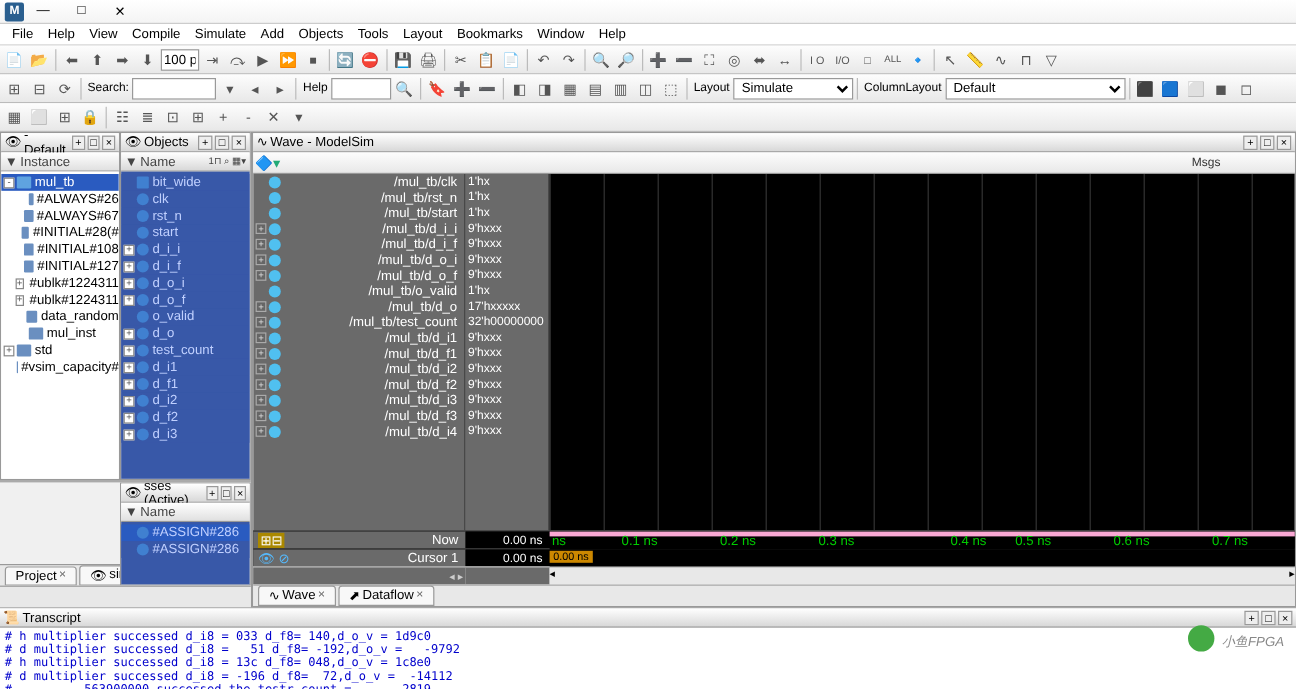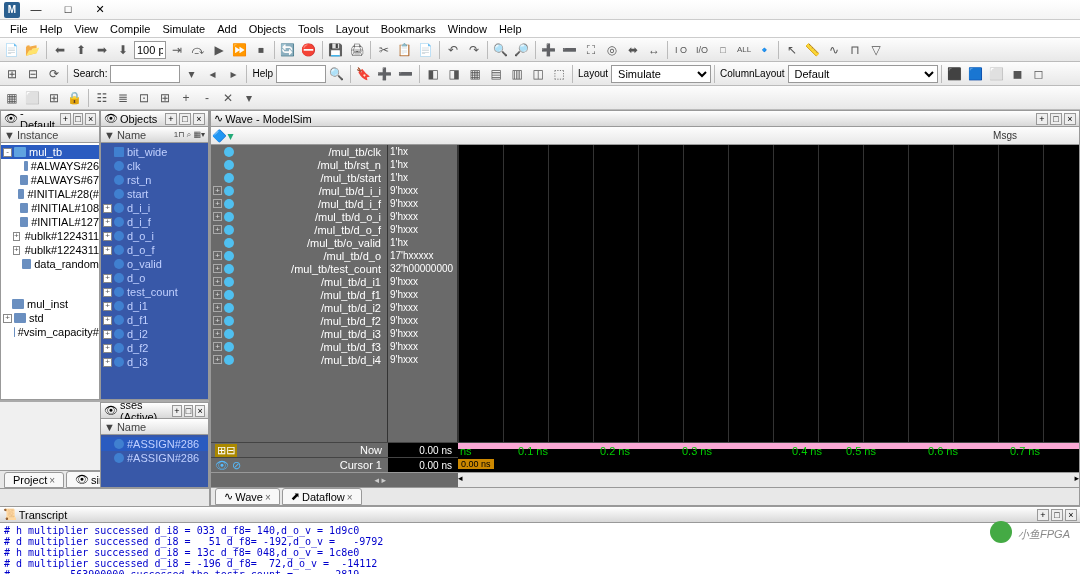--- a/index.html
+++ b/index.html
@@ -38,32 +38,32 @@
 .wave-tb { height:18px;background:linear-gradient(#fdfdfd,#e8e8e8);border-bottom:1px solid #999;display:flex;align-items:center;padding:0 2px; }
 .wave-body { flex:1;display:flex;overflow:hidden; }
 .wave-names { width:177px;background:#6a6a6a;display:flex;flex-direction:column;border-right:1px solid #333; }
 .wave-vals { width:70px;background:#6a6a6a;display:flex;flex-direction:column;border-right:1px solid #333; }
 .wave-row { height:13px;display:flex;align-items:center;color:#fff;font-size:10px;padding-left:2px;position:relative; }
 .wave-row.n { justify-content:flex-end;padding-right:6px; }
 .wave-row .obj-icn { background:#50c0f0; }
 .wave-row .pm { border-color:#aaa;background:#666;color:#ddd; }
 .wave-canvas { flex:1;background:#000;position:relative;overflow:hidden; }
 .grid-line { position:absolute;top:0;bottom:0;width:1px;background:#333; }
-.wave-ruler { height:15px;background:#000;position:relative;color:#0c0;font-size:9px;border-top:6px solid #f9a8d4; }
+.wave-ruler { height:15px;background:#000;position:relative;color:#0c0;font-size:9px;border-top:4px solid #f9a8d4; }
 .wave-ruler .tick { position:absolute;bottom:1px; }
 .wave-cursor-row { height:15px;display:flex;background:#000;border-top:1px solid #444; }
 .wave-cursor-row .lbl { width:177px;background:#6a6a6a;color:#fff;display:flex;align-items:center;justify-content:flex-end;padding-right:6px;font-size:10px; }
 .wave-cursor-row .val { width:70px;background:#000;color:#fff;display:flex;align-items:center;justify-content:flex-end;padding-right:6px;font-size:10px; }
 .wave-cursor-row .track { flex:1;background:#000;position:relative; }
 .cursor-box { position:absolute;left:0;top:1px;background:#cc8800;color:#000;font-size:9px;padding:0 3px; }
 .hscroll { height:15px;background:#ddd;border-top:1px solid #999;display:flex; }
 .hscroll .pad { background:#6a6a6a; }
 .hscroll .bar { flex:1;background:#e8e8e8;position:relative; }
 .tabbar { height:18px;background:#e8e8e8;border-top:1px solid #999;display:flex;align-items:flex-end;padding-left:4px; }
-.tab { padding:1px 8px;border:1px solid #999;background:#f8f8f8;border-top-left-radius:3px;border-top-right-radius:3px;margin-right:2px;font-size:10px;display:flex;align-items:flex-end;gap:2px; }
+.tab { padding:1px 8px;border:1px solid #999;background:#f8f8f8;border-top-left-radius:3px;border-top-right-radius:3px;margin-right:2px;font-size:10px;display:flex;align-items:flex-start;gap:2px; }
 .tab .x { font-size:10px;color:#666; }
 .transcript { height:118px;display:flex;flex-direction:column;border-top:1px solid #999;border-bottom:1px solid #999; }
 .trans-body { flex:1;background:#fff;padding:2px 4px;font-family:Consolas,monospace;font-size:10px;overflow:auto;white-space:pre;color:#0000cc;line-height:11px; }
 .watermark { position:absolute;right:10px;bottom:30px;color:#888;font-size:22px;font-style:italic; }
 .watermark .wc { width:22px;height:22px;display:inline-block;vertical-align:middle;border-radius:11px;background:#4a4; }
 .split45 { display:flex;height:290px; }
 .botrow { display:flex;height:88px;border-top:2px solid #aaa; }
 </style>
 </head>
 <body>
@@ -256,21 +256,21 @@
             <div class="tree-row" style="padding-left: 12px;">
               <span class="pm">+</span>
               <span class="icn"></span>
               <span>#ublk#1224311</span>
             </div>
             <div class="tree-row" style="padding-left: 12px;">
               <span class="nopm"></span>
               <span class="icn"></span>
               <span>data_random</span>
             </div>
-            <div class="tree-row" style="padding-left: 0; margin-top: 26px;">
+            <div class="tree-row" style="padding-left: 12px;">
               <span class="nopm"></span>
               <span class="icn"></span>
               <span>mul_inst</span>
             </div>
             <div class="tree-row" style="padding-left: 2px;">
               <span class="pm">+</span>
               <span class="icn"></span>
               <span>std</span>
             </div>
             <div class="tree-row" style="padding-left: 12px;">

